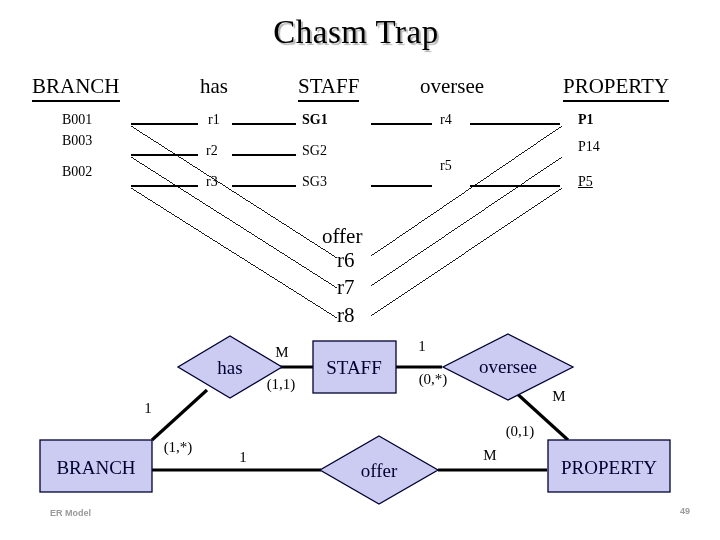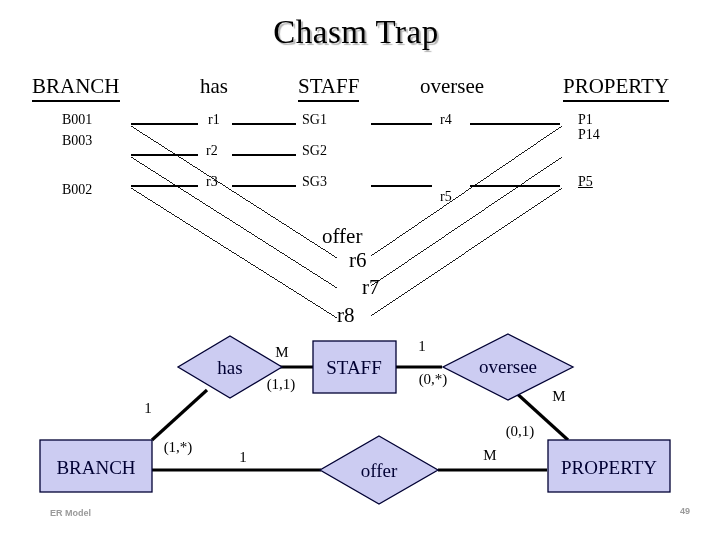--- a/index.html
+++ b/index.html
@@ -117,40 +117,40 @@
   </svg>
 
   <div class="col-head underlined" style="left:32px; top:74px;">BRANCH</div>
   <div class="col-head" style="left:200px; top:74px;">has</div>
   <div class="col-head underlined" style="left:298px; top:74px;">STAFF</div>
   <div class="col-head" style="left:420px; top:74px;">oversee</div>
   <div class="col-head underlined" style="left:563px; top:74px;">PROPERTY</div>
 
   <div class="cell" style="left:62px; top:112px;">B001</div>
   <div class="cell" style="left:62px; top:133px;">B003</div>
-  <div class="cell" style="left:62px; top:182px;">B002</div>
+  <div class="cell" style="left:62px; top:164px;">B002</div>
 
   <div class="cell" style="left:208px; top:112px;">r1</div>
   <div class="cell" style="left:206px; top:143px;text-align:center;">r2</div>
   <div class="cell" style="left:206px; top:174px;">r3</div>
 
-  <div class="cell" style="left:302px; top:112px;">SG1</div>
+  <div class="cell" style="left:302px; top:112px;font-weight:bold;">SG1</div>
   <div class="cell" style="left:302px; top:143px;text-align:right;">SG2</div>
   <div class="cell" style="left:302px; top:174px;">SG3</div>
 
   <div class="cell" style="left:440px; top:112px;">r4</div>
-  <div class="cell" style="left:440px; top:189px;">r5</div>
-
-  <div class="cell" style="left:578px; top:112px;">P1</div>
-  <div class="cell" style="left:578px; top:127px;text-align:right;">P14</div>
+  <div class="cell" style="left:440px; top:158px;">r5</div>
+
+  <div class="cell" style="left:578px; top:112px;font-weight:bold;">P1</div>
+  <div class="cell" style="left:578px; top:139px;text-align:right;">P14</div>
   <div class="cell" style="left:578px; top:174px;text-decoration:underline;">P5</div>
 
   <div class="mid-label" style="left:322px; top:224px;">offer</div>
-  <div class="mid-label" style="left:349px; top:248px;">r6</div>
-  <div class="mid-label" style="left:337px; top:275px;margin-left:25px;">r7</div>
+  <div class="mid-label" style="left:337px; top:248px;">r6</div>
+  <div class="mid-label" style="left:337px; top:275px;">r7</div>
   <div class="mid-label" style="left:337px; top:303px;">r8</div>
 
   <svg id="er" viewBox="0 0 720 540" xmlns="http://www.w3.org/2000/svg">
 
     <g stroke="#000000" fill="none" stroke-linecap="butt">
 
       <line x1="152" y1="440" x2="207" y2="390" stroke-width="3.2"></line>
 
       <line x1="253" y1="367" x2="313" y2="367" stroke-width="3.2"></line>
 

